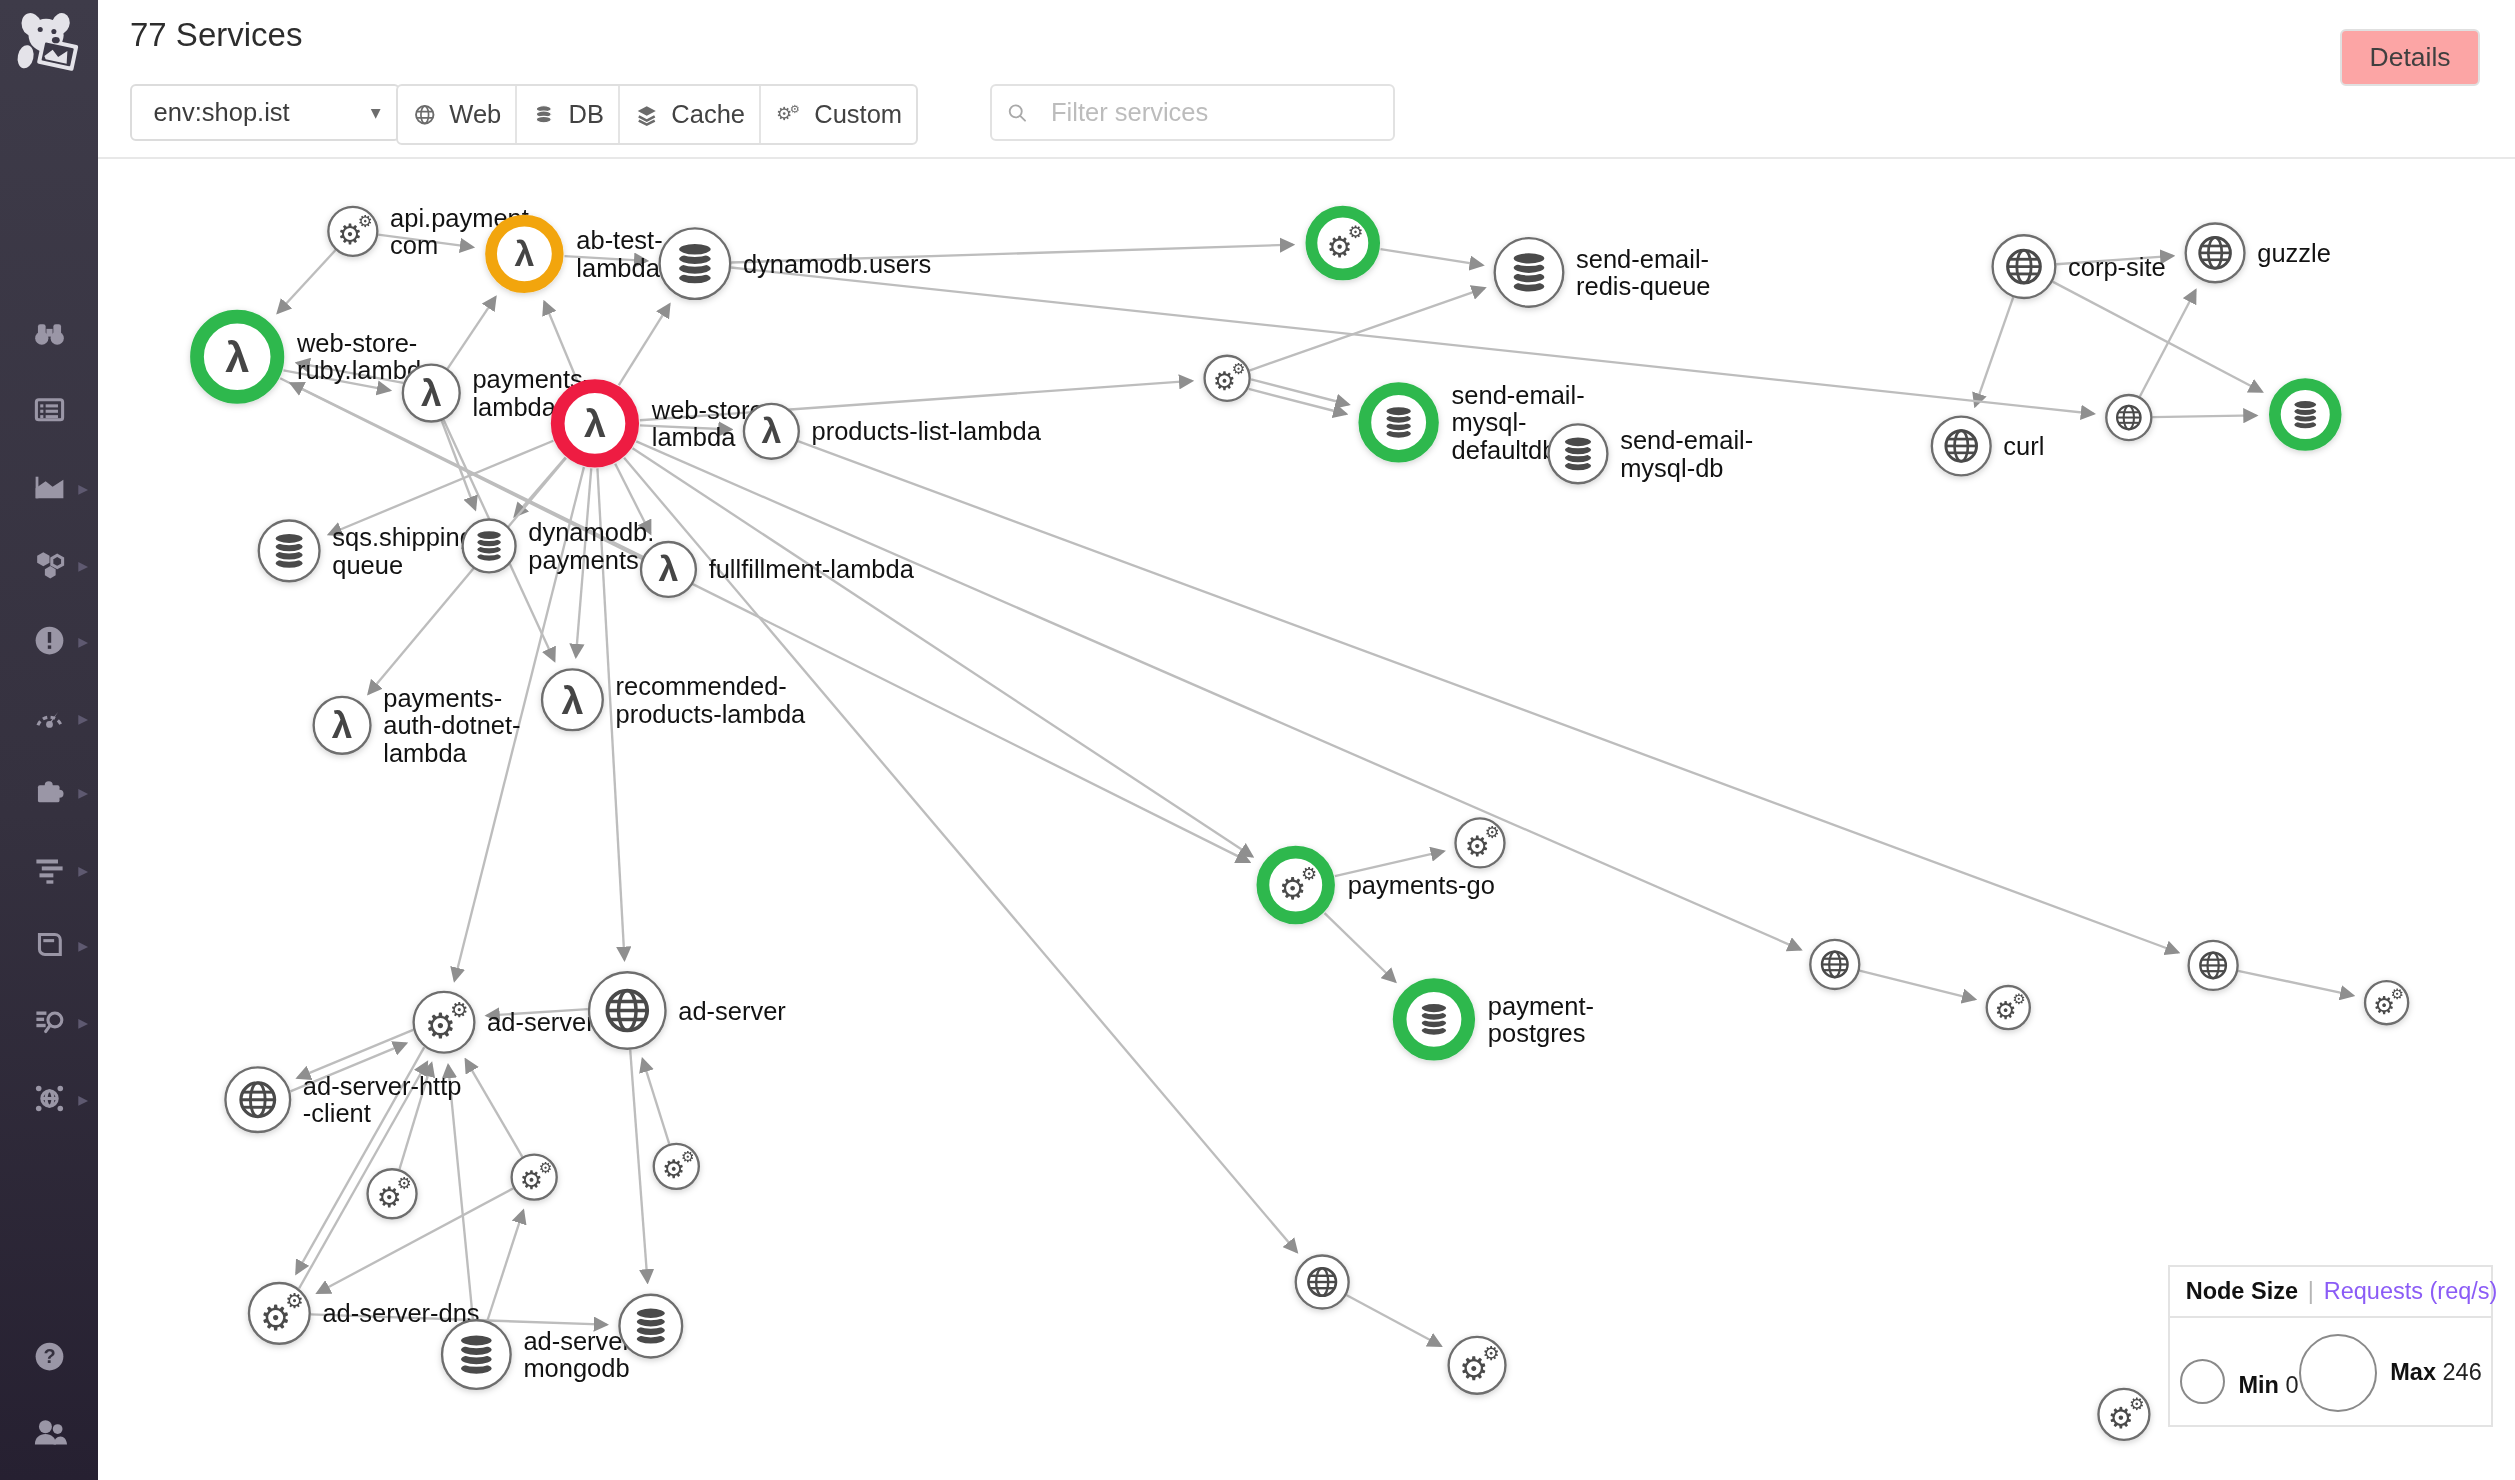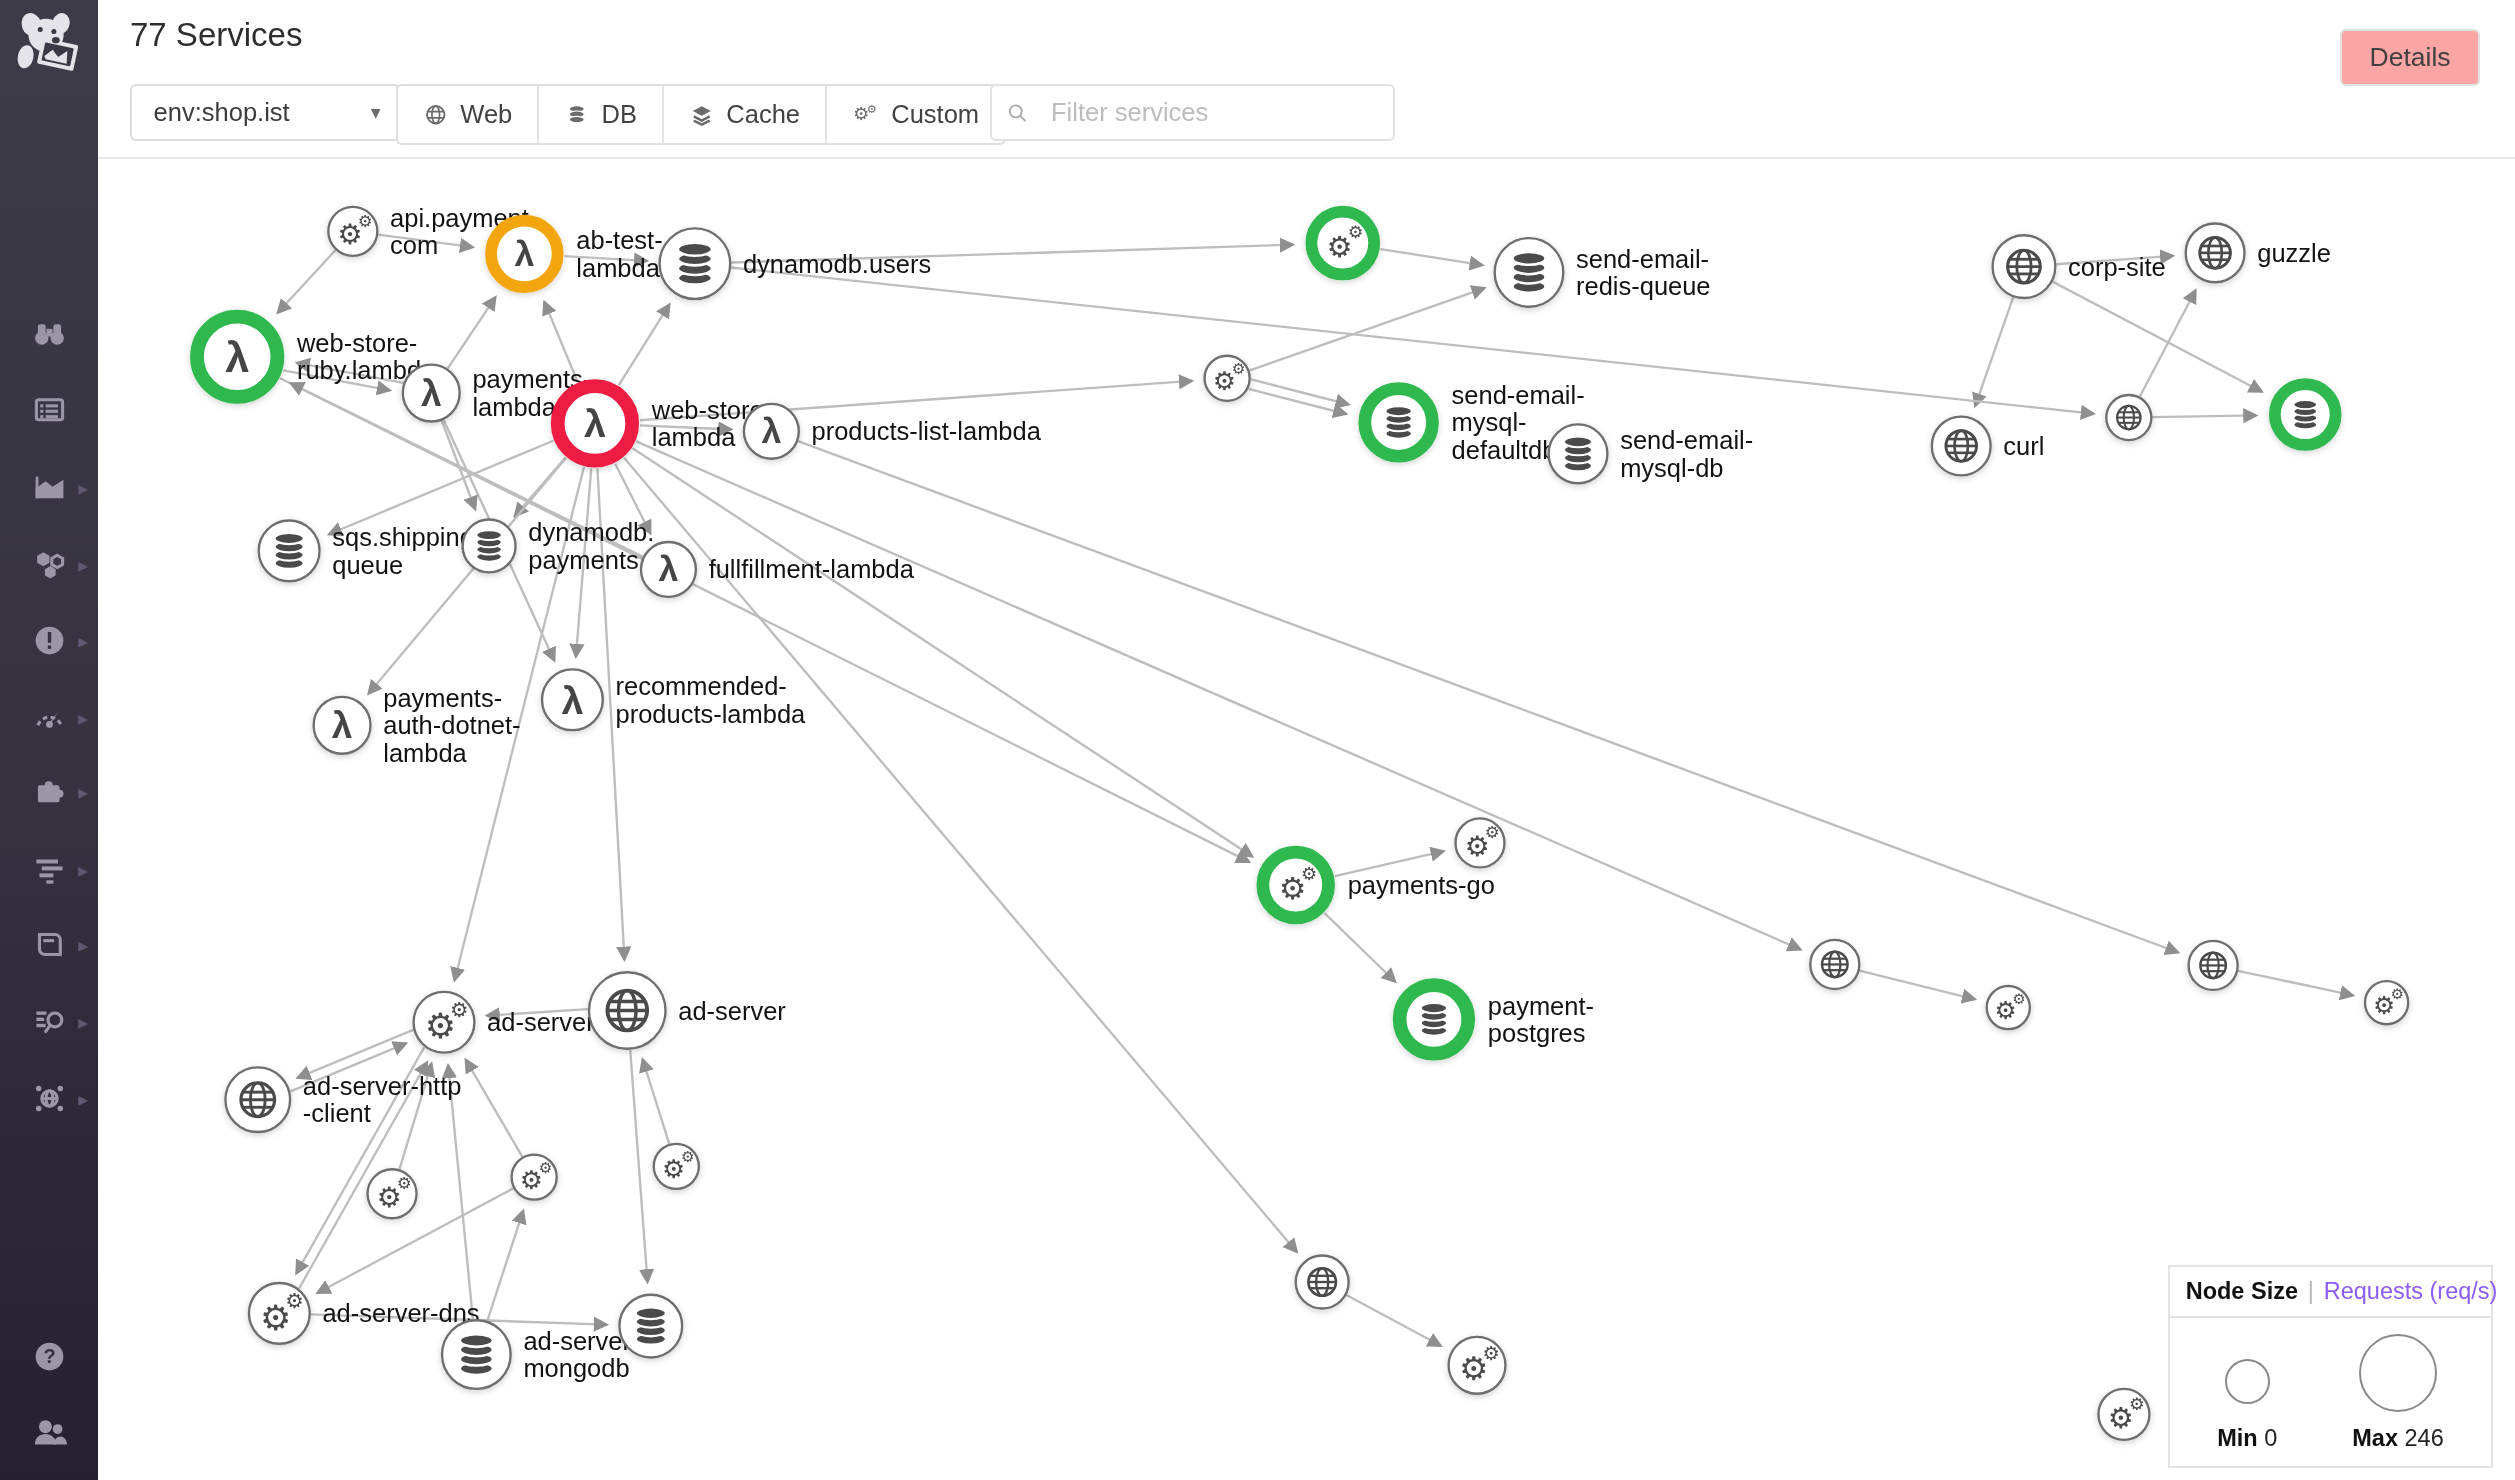--- a/index.html
+++ b/index.html
@@ -22,42 +22,42 @@
   .page-title{position:absolute;left:32px;top:15.7px;font-size:33px;color:#2d2d2d;font-weight:400;}
   .details-btn{position:absolute;right:35px;top:29px;height:53px;padding:0 27.4px;background:#fca5a5;
                border:2px solid #e0e0e0;border-radius:5.9px;font-size:26.5px;color:#3f3f3f;
                display:flex;align-items:center;cursor:pointer;}
   .env-select{position:absolute;left:32px;top:84px;width:227px;height:53px;border:2px solid #dcdcdc;
               border-radius:5.9px;display:flex;align-items:center;justify-content:space-between;
               padding:0 17.6px 0 21.6px;font-size:25.5px;color:#3c3c3c;cursor:pointer;background:#fff;}
   .env-caret{color:#6d6d6d;font-size:19.6px;}
   .type-group{position:absolute;left:298px;top:84px;height:57px;display:flex;border:2px solid #dfdfdf;
               border-radius:5.9px;overflow:hidden;background:#fff;}
-  .seg{display:flex;align-items:center;gap:11.8px;padding:0 25px;font-size:25.5px;color:#424242;cursor:pointer;}
+  .seg{display:flex;align-items:center;gap:11.8px;padding:0 14px;font-size:25.5px;color:#424242;cursor:pointer;}
   .seg + .seg{border-left:2px solid #e4e4e4;}
   .search-box{position:absolute;left:892px;top:84px;width:374px;height:53px;border:2px solid #e2e2e2;
               border-radius:5.9px;display:flex;align-items:center;padding:0 13.7px;background:#fff;}
   .search-box input{border:none;outline:none;font-size:25.5px;color:#444;width:100%;margin-left:21px;
                     font-family:"Liberation Sans",sans-serif;}
   .search-box input::placeholder{color:#bcbcbc;}
 
   
   #graph{position:absolute;left:0;top:0;width:2515px;height:1480px;z-index:1;}
   #graph text{font-family:"Liberation Sans","DejaVu Sans",sans-serif;}
 
   
   .legend{position:absolute;left:2168px;top:1265px;width:321px;z-index:3;background:#fff;
           border:2px solid #e3e3e3;}
   .legend-head{height:49px;display:flex;align-items:center;padding:0 15.7px;font-size:23.5px;
                border-bottom:2px solid #e3e3e3;white-space:nowrap;}
   .legend-head .lt{font-weight:bold;color:#111;text-align:center;}
   .legend-head .sep{color:#b5b5b5;margin:0 9.8px;}
   .legend-head .rt{color:#8b5cf6;}
   .legend-body{display:flex;align-items:flex-end;justify-content:space-around;padding:15.7px 9.8px 13.7px 9.8px;}
-  .legend-col{display:flex;flex-direction:column;align-items:center;gap:13.7px;}
+  .legend-col{display:flex;flex-direction:row;align-items:center;gap:13.7px;}
   .lg-circle{border:2px solid #8a8a8a;border-radius:50%;background:#fff;}
   .lg-small{width:41px;height:41px;margin-bottom:7.8px;}
   .lg-big{width:74px;height:74px;}
   .lg-label{font-size:23.5px;color:#222;white-space:nowrap;}
   .lg-label b{color:#111;}
 </style>
 </head>
 <body>
 
 <svg id="graph" viewBox="0 0 2566 1510">

